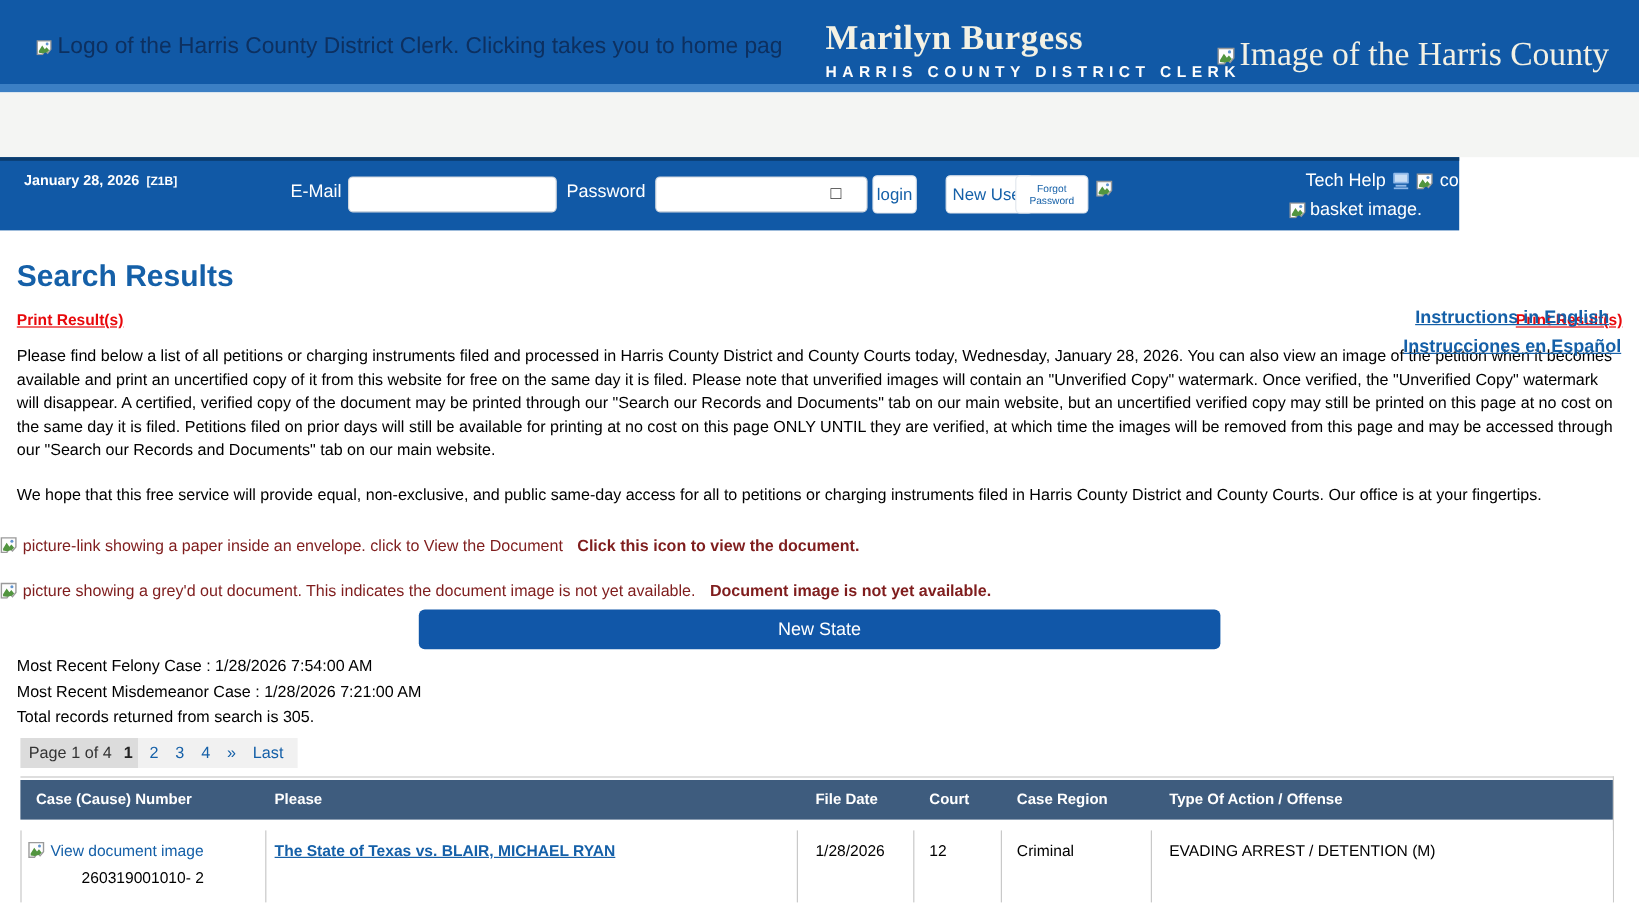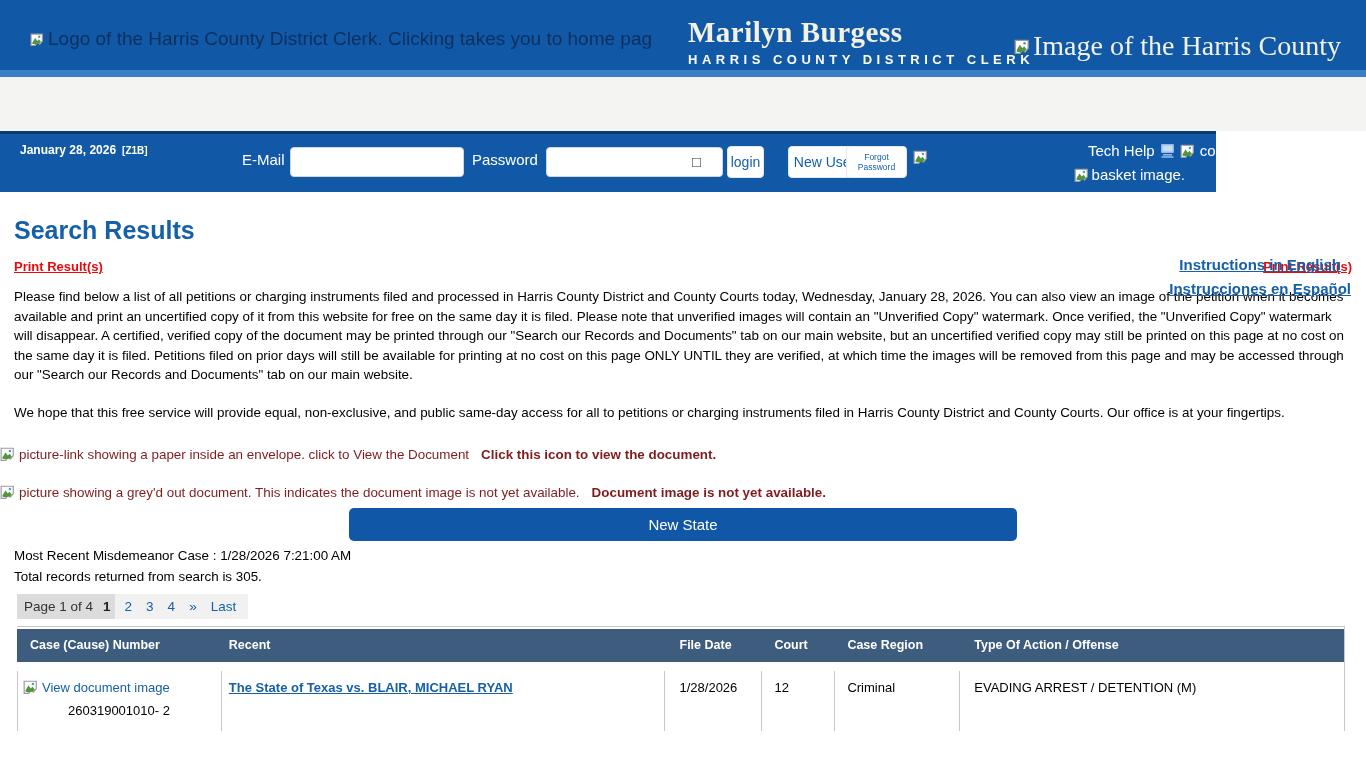--- a/index.html
+++ b/index.html
@@ -190,41 +190,42 @@
   <div class="legend-line legend-2">
     <svg class="bi" width="15" height="14" viewBox="0 0 13 12">
         <use href="#broken-img"></use>
       </svg>
     <span>picture showing a grey'd out document. This indicates the document image is not yet available.</span>
     <span class="legend-bold">Document image is not yet available.</span>
   </div>
 
   <button class="new-search-btn">New State</button>
 
+  <div class="stat stat-1">Most Recent Felony Case : 1/28/2026 7:54:00 AM</div>
   <div class="stat stat-2">Most Recent Misdemeanor Case : 1/28/2026 7:21:00 AM</div>
   <div class="stat stat-3">Total records returned from search is 305.</div>
 
   <div class="pager">
     <div class="pager-left">
       <span>Page 1 of 4</span>
       <span class="pager-current">1</span>
     </div>
     <div class="pager-right">
       <a>2</a>
       <a>3</a>
       <a>4</a>
       <a>»</a>
       <a>Last</a>
     </div>
   </div>
 
   <div class="results">
     <div class="thead">
       <div class="th c1">Case (Cause) Number</div>
-      <div class="th c2">Recent</div>
+      <div class="th c2">Please</div>
       <div class="th c3">File Date</div>
       <div class="th c4">Court</div>
       <div class="th c5">Case Region</div>
       <div class="th c6">Type Of Action / Offense</div>
     </div>
     <div class="tbody-row">
       <div class="td c1">
         <div class="doc-link">
           <svg class="bi" width="15" height="14" viewBox="0 0 13 12">
               <use href="#broken-img"></use>

